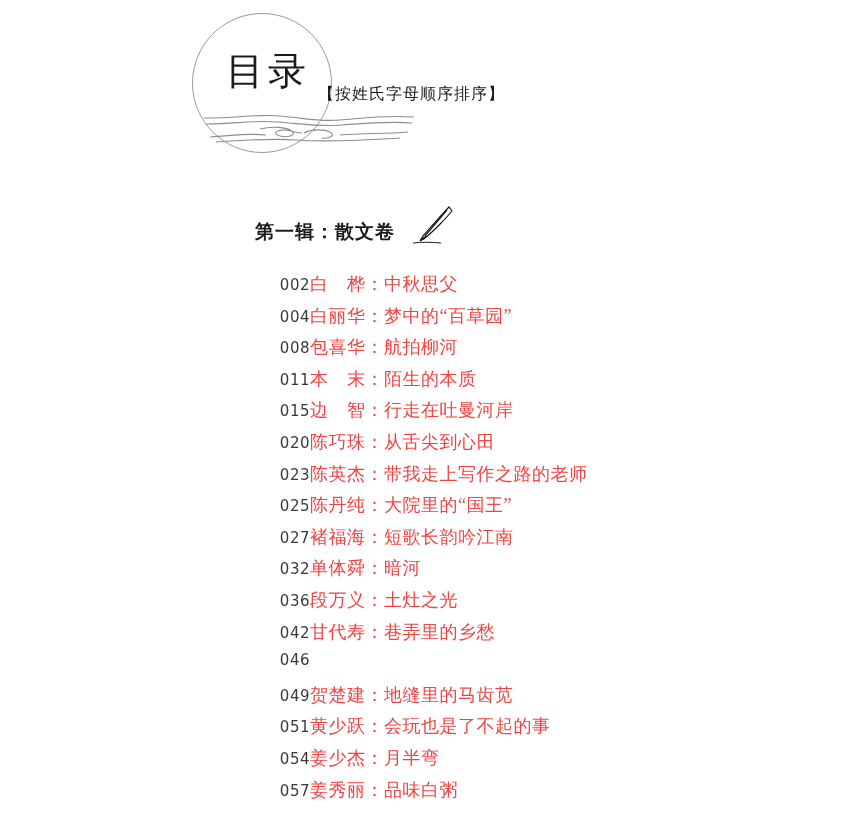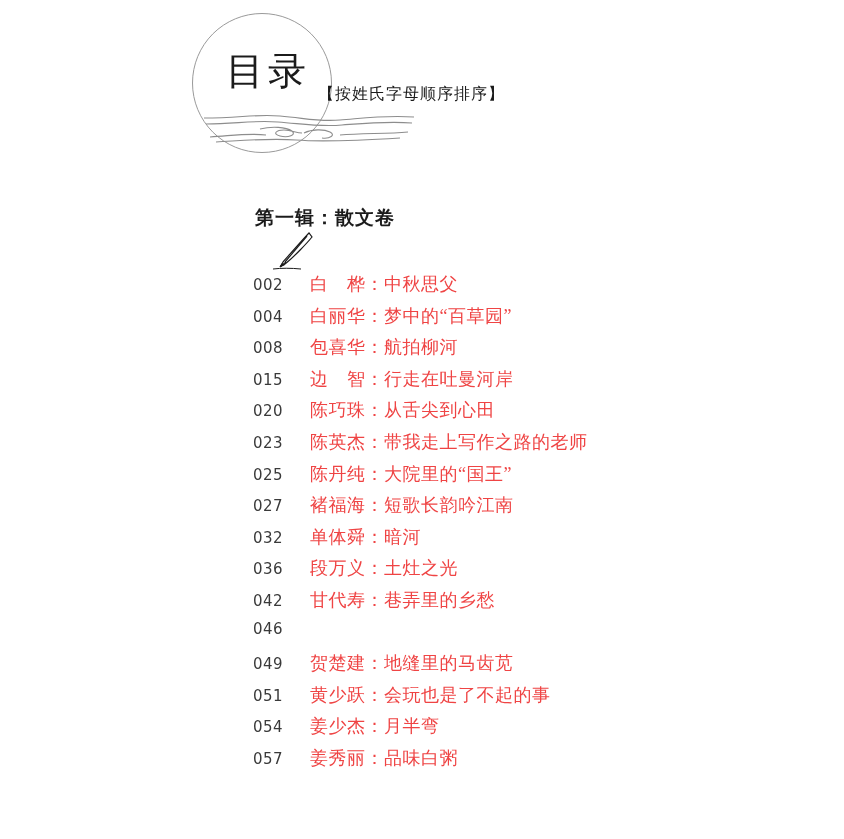--- a/index.html
+++ b/index.html
@@ -64,22 +64,21 @@
     width: 220px;
     height: 36px;
   }
 
   
   .section {
     position: absolute;
     left: 255px;
     top: 205px;
     display: flex;
-    align-items: flex-start;
-    flex-direction: column;
+    align-items: flex-end;
   }
   .section-title {
     font-size: 19px;
     font-weight: bold;
     letter-spacing: 1px;
     color: #1b1b1b;
     font-family: "DejaVu Sans", "Liberation Sans", sans-serif;
   }
   .pen-icon {
     margin-left: 14px;
@@ -92,20 +91,21 @@
   .toc {
     position: absolute;
     left: 0;
     top: 272px;
     width: 844px;
   }
   .toc-row {
     display: flex;
     align-items: baseline;
     height: 31.6px;
+    text-align: right;
   }
   .toc-page {
     width: 57px;
     margin-left: 253px;
     font-size: 15px;
     color: #3a3a3a;
     letter-spacing: 0.5px;
     font-family: "DejaVu Sans", "Liberation Sans", sans-serif;
   }
   .toc-entry {
@@ -159,20 +159,24 @@
     </div>
     <div class="toc-row">
       <span class="toc-page">004</span>
       <span class="toc-entry">白丽华：梦中的“百草园”</span>
     </div>
     <div class="toc-row">
       <span class="toc-page">008</span>
       <span class="toc-entry">包喜华：航拍柳河</span>
     </div>
     <div class="toc-row">
+      <span class="toc-page">011</span>
+      <span class="toc-entry">本　末：陌生的本质</span>
+    </div>
+    <div class="toc-row">
       <span class="toc-page">015</span>
       <span class="toc-entry">边　智：行走在吐曼河岸</span>
     </div>
     <div class="toc-row">
       <span class="toc-page">020</span>
       <span class="toc-entry">陈巧珠：从舌尖到心田</span>
     </div>
     <div class="toc-row">
       <span class="toc-page">023</span>
       <span class="toc-entry">陈英杰：带我走上写作之路的老师</span>

